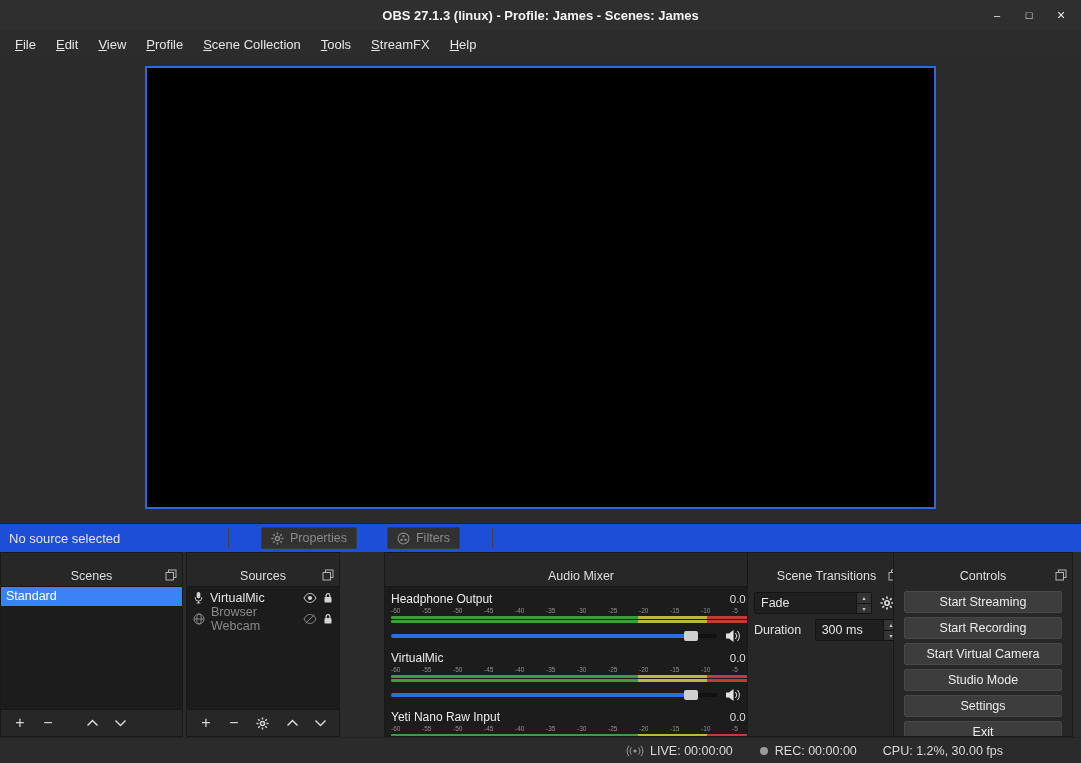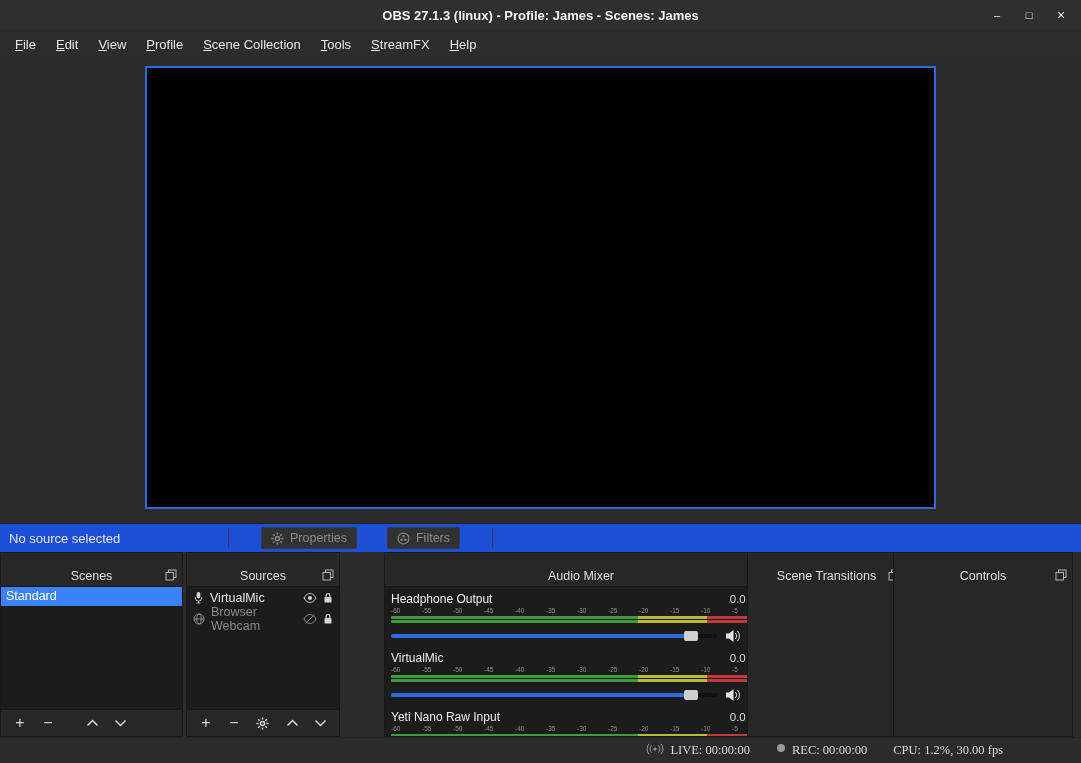--- a/index.html
+++ b/index.html
@@ -98,21 +98,21 @@
   
   .controls-body { padding:5px 10px; }
   .ctl-btn { width:100%; height:22px; margin-bottom:4px; background:#3d3d3d; border:1px solid #484848;
     border-radius:2px; display:flex; align-items:center; justify-content:center;
     font-size:12.5px; color:#ececec; }
 
   
   .statusbar { height:26px; display:flex; align-items:center; justify-content:flex-end;
     gap:26px; padding-right:78px; background:#2b2b2b; font-size:12.5px; color:#d9d9d9;
     border-top:1px solid #222222; }
-  .status-item { display:flex; align-items:flex-start; gap:6px;font-family:Liberation Serif, serif; }
+  .status-item { display:flex; align-items:center; gap:6px; }
   .status-icon { color:#9a9a9a; display:flex; align-items:center; }
 </style>
 </head>
 <body>
 
 <svg width="0" height="0" style="position:absolute">
   <symbol id="i-dock" viewBox="0 0 12 12">
     <rect x="3.5" y="1" width="7.5" height="7.5" fill="none" stroke="currentColor"></rect>
     <rect x="1" y="3.5" width="7.5" height="7.5" fill="#272727" stroke="currentColor"></rect>
   </symbol>
@@ -431,30 +431,64 @@
 
   <div class="dock" style="left:747px;width:159px">
     <div class="dock-header">
       <span>Scene Transitions</span>
       <span class="dock-pop">
           <svg width="12" height="12">
             <use href="#i-dock"></use>
           </svg>
         </span>
     </div>
+    <div class="dock-body trans-body">
+      <div class="trans-row">
+        <div class="combobox">
+          <span class="value">Fade</span>
+          <span class="spin-col">
+            <span class="spin-btn up">▴</span>
+            <span class="spin-btn">▾</span>
+          </span>
+        </div>
+        <span class="trans-gear">
+            <svg width="14" height="14">
+              <use href="#i-gear"></use>
+            </svg>
+          </span>
+      </div>
+      <div class="trans-row">
+        <span class="dur-label">Duration</span>
+        <div class="spinbox">
+          <span class="value">300 ms</span>
+          <span class="spin-col">
+            <span class="spin-btn up">▴</span>
+            <span class="spin-btn">▾</span>
+          </span>
+        </div>
+      </div>
+    </div>
   </div>
 
   <div class="dock" style="left:893px;width:180px">
     <div class="dock-header">
       <span>Controls</span>
       <span class="dock-pop">
           <svg width="12" height="12">
             <use href="#i-dock"></use>
           </svg>
         </span>
+    </div>
+    <div class="dock-body controls-body">
+      <div class="ctl-btn">Start Streaming</div>
+      <div class="ctl-btn">Start Recording</div>
+      <div class="ctl-btn">Start Virtual Camera</div>
+      <div class="ctl-btn">Studio Mode</div>
+      <div class="ctl-btn">Settings</div>
+      <div class="ctl-btn">Exit</div>
     </div>
   </div>
 
 </div>
 
 <div class="statusbar">
   <div class="status-item">
     <span class="status-icon">
         <svg width="18" height="12">
           <use href="#i-broadcast"></use>

